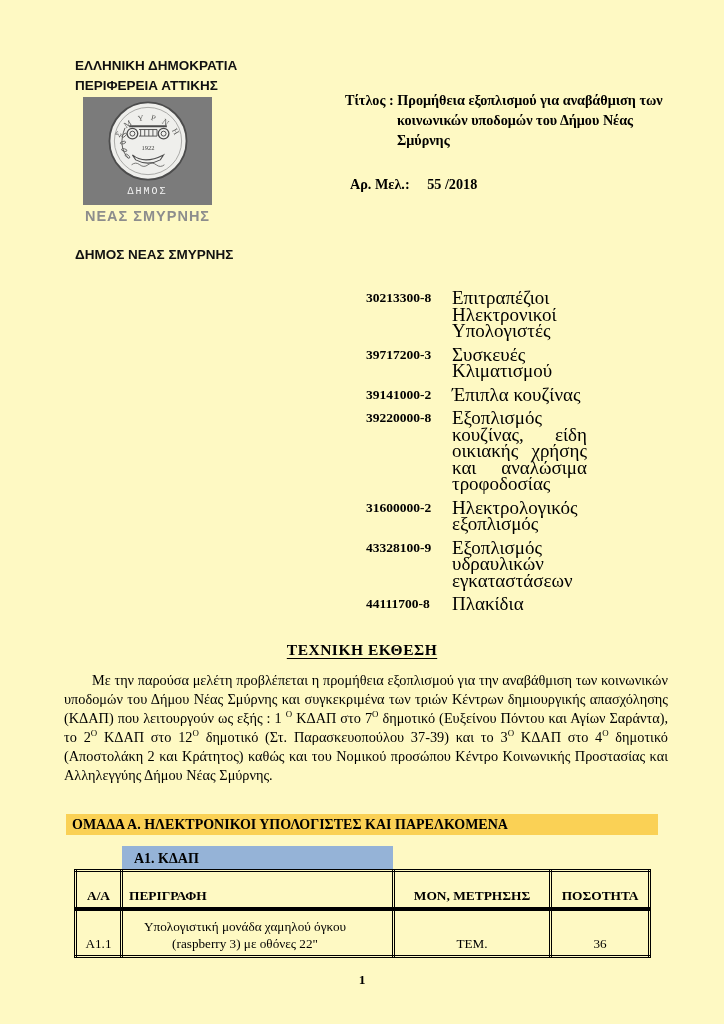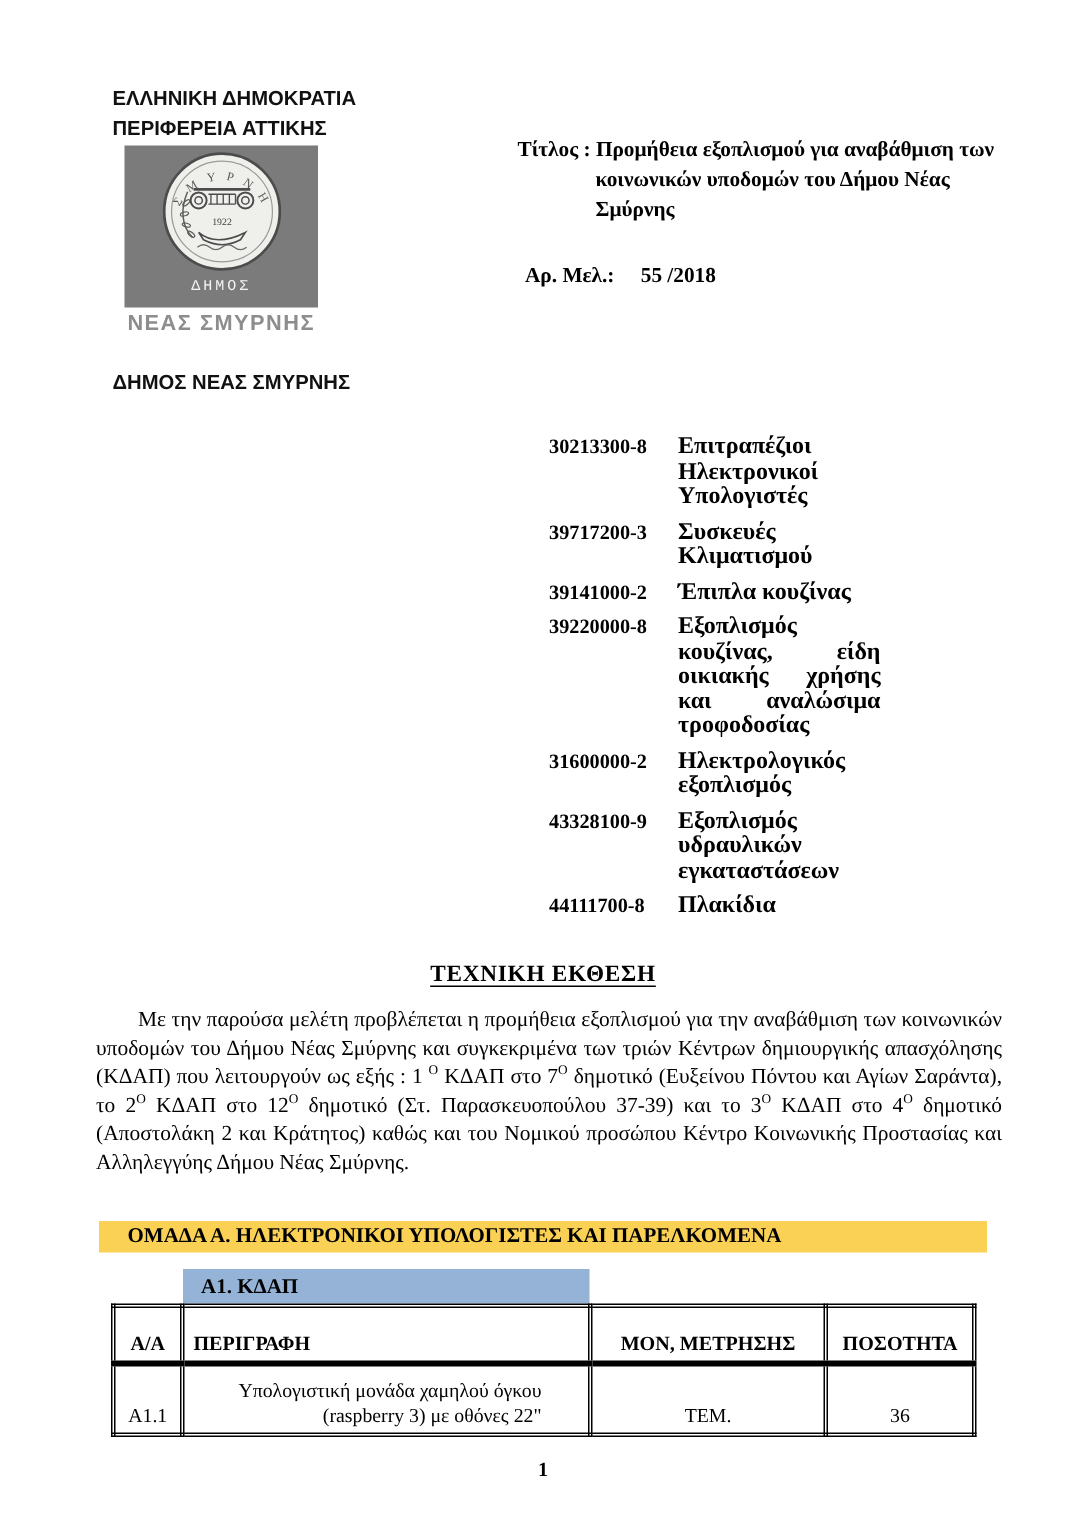--- a/index.html
+++ b/index.html
@@ -3,21 +3,21 @@
 <meta charset="utf-8">
 <style>
   * { margin: 0; padding: 0; box-sizing: border-box; }
   html, body { background: #e8e8e8; }
   body { font-family: "Liberation Serif", serif; }
 
   .page {
     position: relative;
     width: 724px; height: 1024px;
     margin: 0 auto;
-    background: #ffffff;
+    background: #fef9c3;
     color: #000;
     overflow: hidden;
   }
 
   
   .org-block {
     position: absolute; left: 75px; top: 56px;
     font-family: "Liberation Sans", sans-serif;
     font-weight: bold; font-size: 13.5px; line-height: 20px;
     color: #111;
@@ -66,21 +66,21 @@
     font-weight: bold; font-size: 15px; text-align: center;
     padding-left: 55px; margin-bottom: 9px;
   }
   .cpv-item { display: flex; margin-bottom: 7px; margin-left: 41px; }
   .cpv-code {
     width: 84px; flex: 0 0 84px;
     font-weight: bold; font-size: 13.5px; line-height: 16.5px;
   }
   .cpv-label {
     flex: 1; padding-left: 2px;
-    font-weight: bold; font-size: 16px; line-height: 16.5px;
+    font-weight: normal; font-size: 19px; line-height: 16.5px;
     text-align: justify;
   }
 
   
   .report-heading {
     position: absolute; left: 0; right: 0; top: 641px;
     text-align: center; font-weight: bold; font-size: 15.5px;
     letter-spacing: 0.5px;
   }
   .report-heading span { text-decoration: underline; text-underline-offset: 3px; }
@@ -88,21 +88,21 @@
     position: absolute; left: 64px; top: 671px; width: 604px;
     font-size: 14.3px; line-height: 19px;
   }
   .report-body p { text-align: justify; text-indent: 28px; }
   .report-body p.p2 { margin-top: 4px; text-align: left; }
   .report-body sup { font-size: 0.62em; vertical-align: super; line-height: 0; }
 
   
   .group-bar {
     position: absolute; left: 66px; top: 814px; width: 592px; height: 21px;
-    line-height: 21px; padding-left: 19px;
+    line-height: 21px; padding-left: 6px;
     font-weight: bold; font-size: 14px;
   }
   .subgroup-bar {
     position: absolute; left: 122px; top: 846px; width: 271px; height: 23px;
     line-height: 26px; padding-left: 12px;
     font-weight: bold; font-size: 14px;
   }
 
   
   table.items {
@@ -116,21 +116,21 @@
     vertical-align: bottom;
     font-size: 13.2px;
     padding: 2px 3px 3px 3px;
   }
   table.items th {
     height: 38px; font-weight: bold; text-align: center; font-size: 13.4px;
     border-bottom: 4px solid #000;
   }
   table.items th.desc { text-align: left; padding-left: 6px; }
   table.items td { height: 48px; text-align: center; }
-  table.items td.desc { text-align: right; padding-left: 6px; }
+  table.items td.desc { text-align: center; padding-left: 6px; }
   table.items td.desc .desc-inner { width: 232px; line-height: 17px; }
 
   .page-number {
     position: absolute; left: 0; right: 0; top: 972px;
     text-align: center; font-weight: bold; font-size: 13.5px;
   }
 </style>
 </head>
 <body>
 

